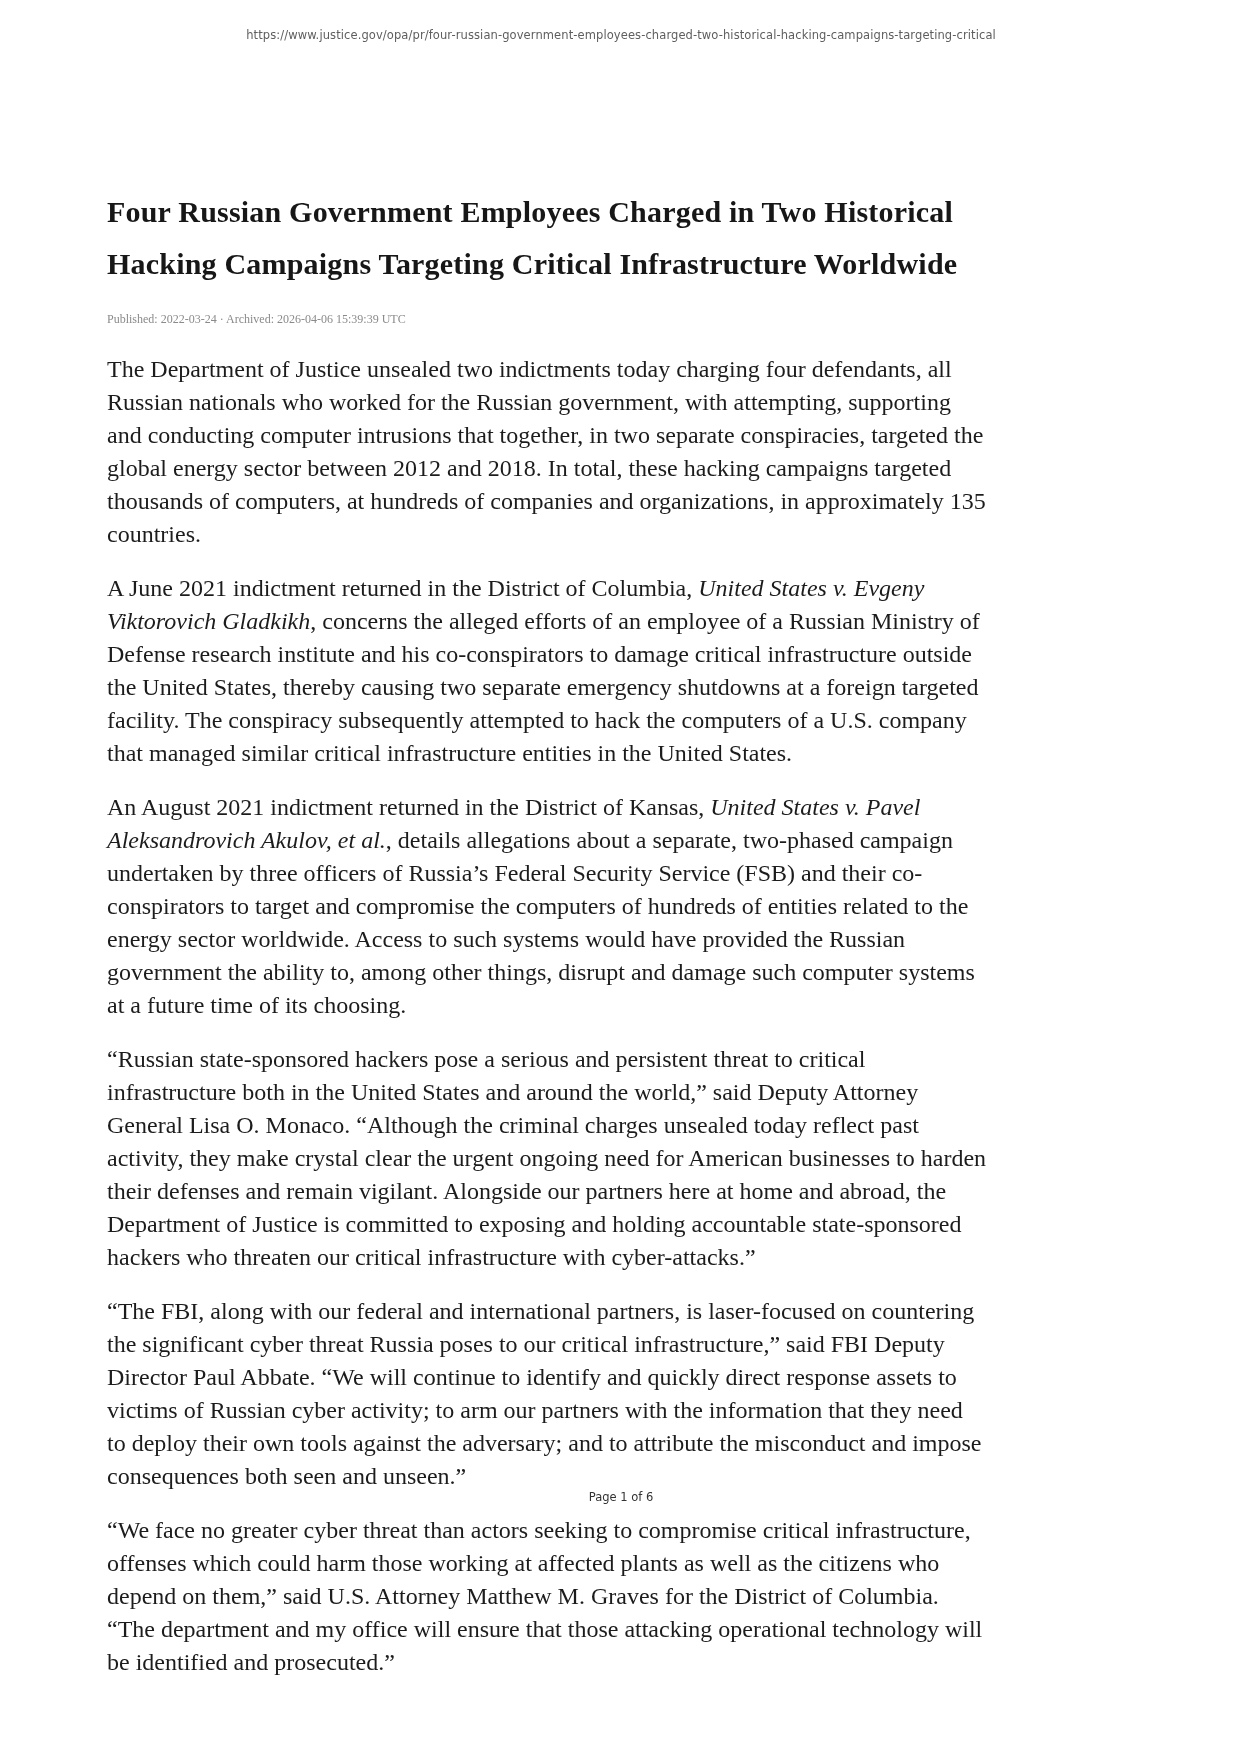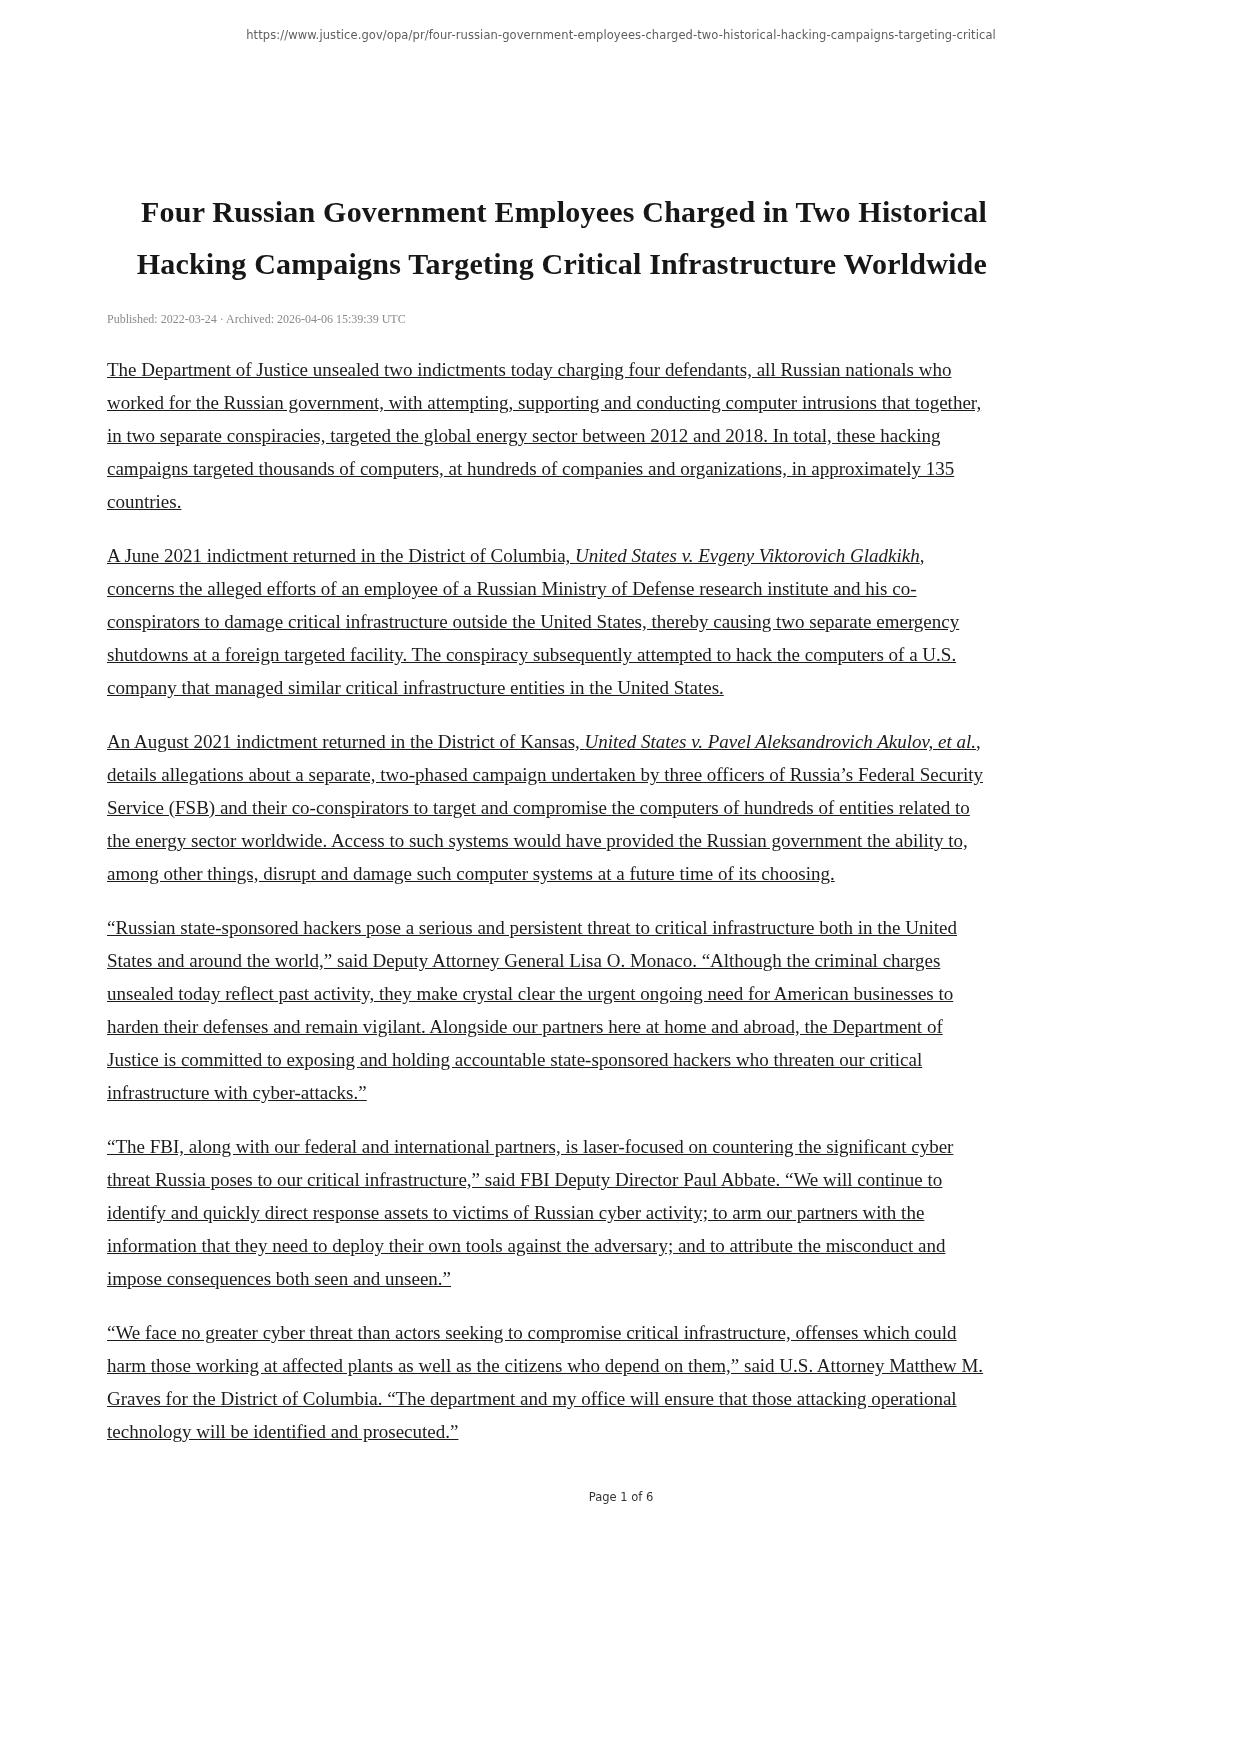--- a/index.html
+++ b/index.html
@@ -35,33 +35,31 @@
     left: 107px;
     width: 880px;
   }
   .title {
     margin: 0 0 22px 0;
     font-size: 30px;
     font-weight: bold;
     line-height: 52px;
     color: #171717;
     letter-spacing: 0.2px;
-    text-align: right;
   }
   .published {
     margin: 0 0 26px 0;
     font-size: 12px;
     color: #8a8a8a;
   }
   .article-body p {
     margin: 0 0 21px 0;
-    font-size: 19px;
+    font-size: 24px;
     line-height: 33px;
     color: #1c1c1c;
-    text-decoration: underline;
   }
   .article-body em {
     font-style: italic;
   }
   .footer {
     position: absolute;
     top: 1490px;
     left: 0;
     width: 100%;
     text-align: center;

